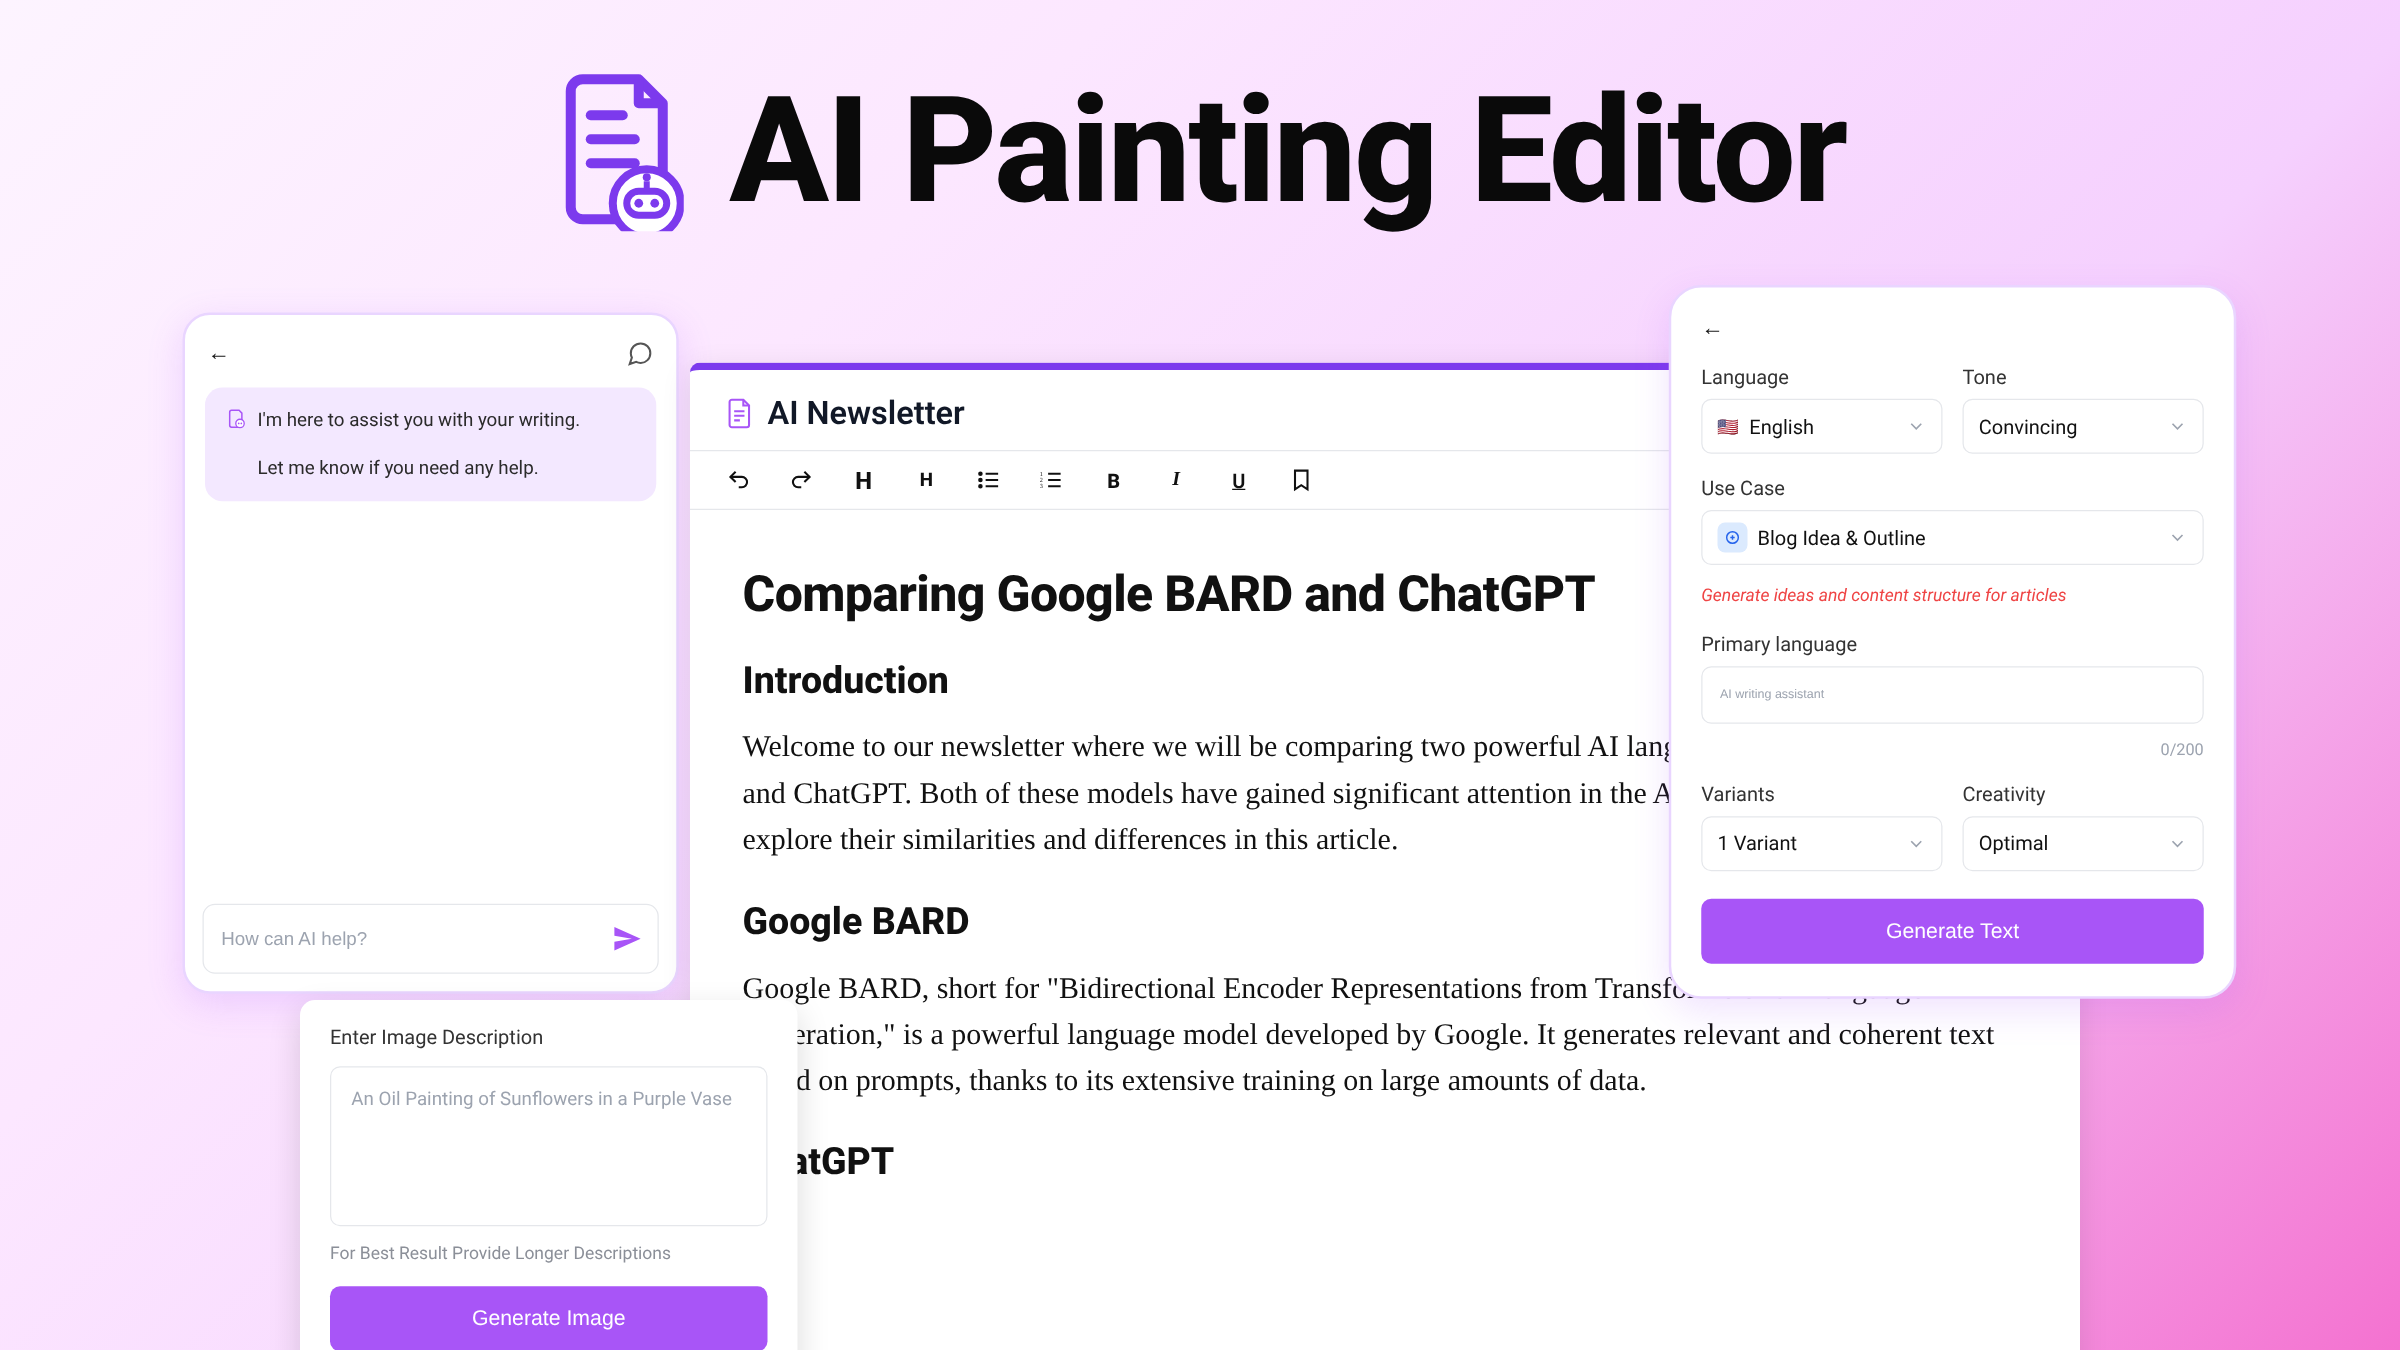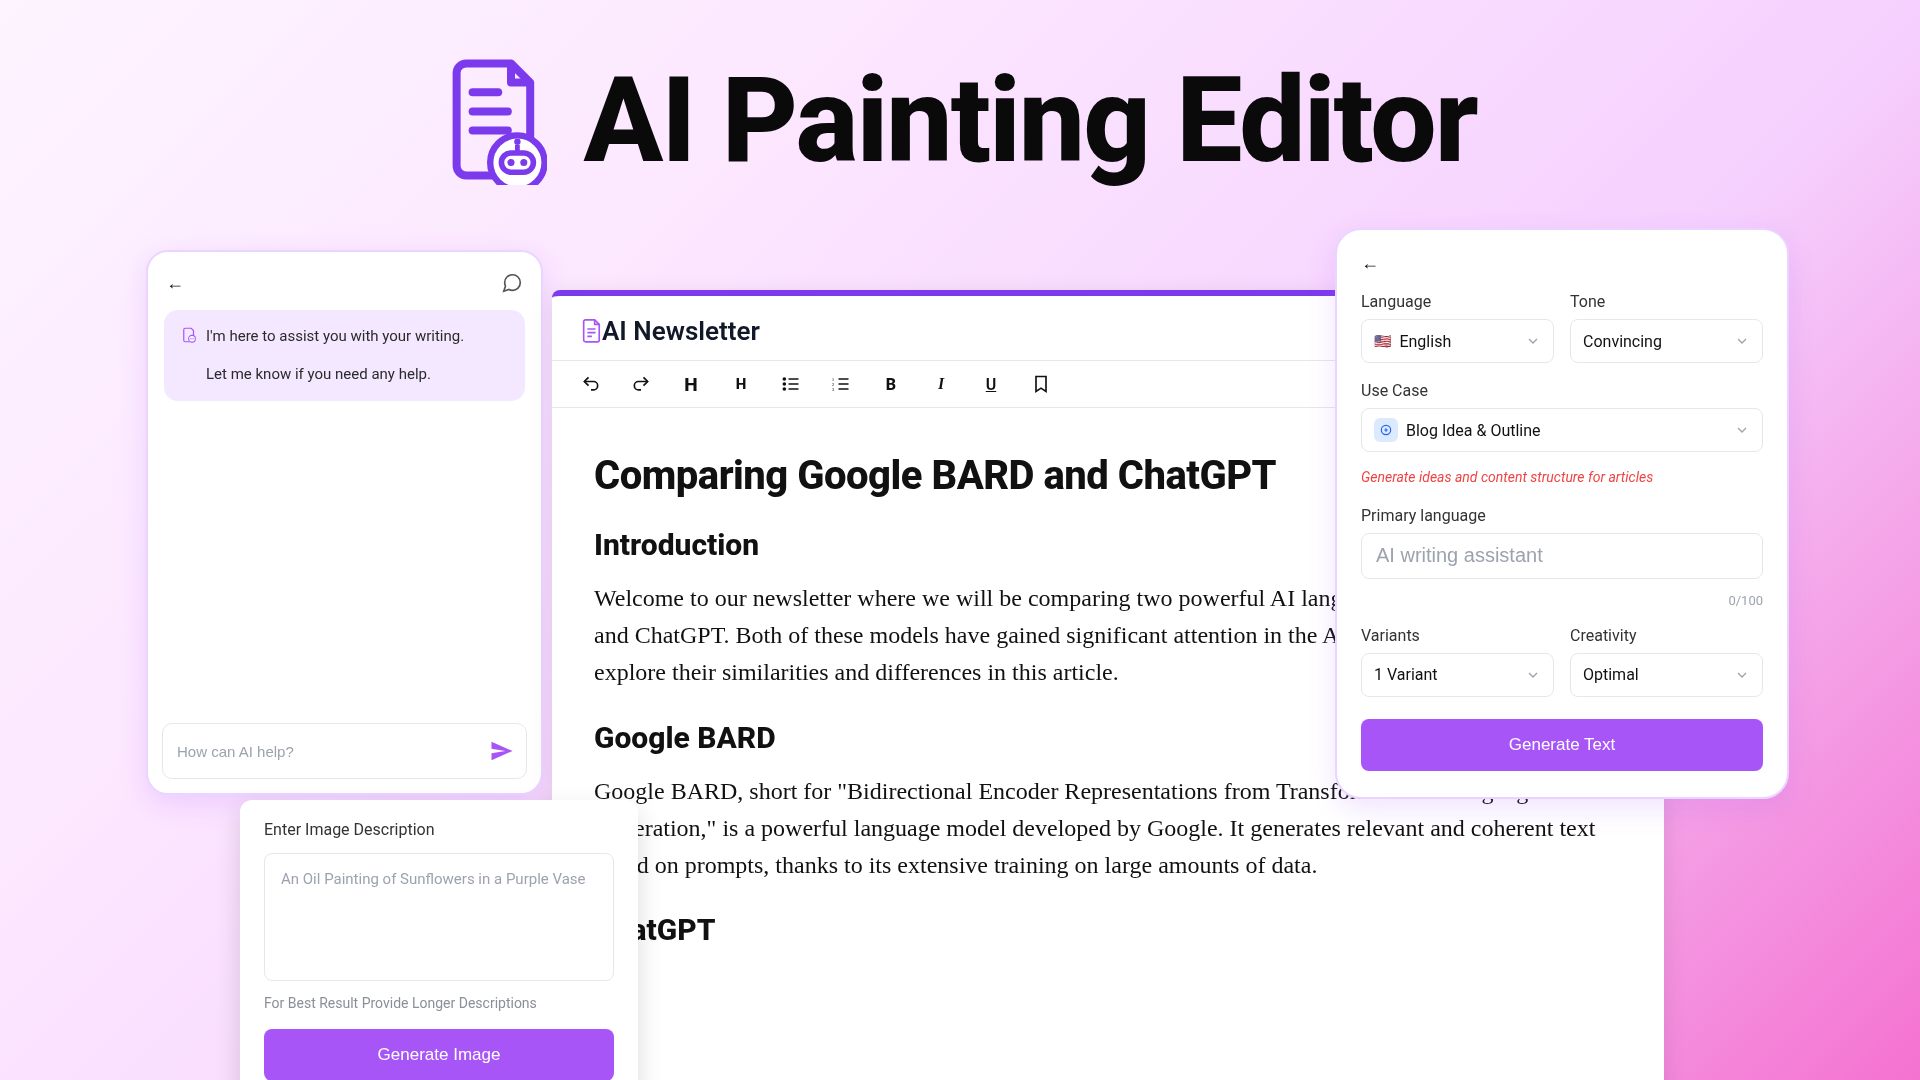--- a/index.html
+++ b/index.html
@@ -42,21 +42,21 @@
 .chat-input::placeholder { color:#9ca3af; }
 .send-btn { width:28px; height:28px; background:none; border:none; cursor:pointer; }
 .send-btn svg { width:100%; height:100%; fill:#a855f7; }
 
 
 .doc-panel {
   position:absolute; left:552px; top:290px; width:1112px; height:880px;
   background:#fff; border-radius:8px; border-top:6px solid #7c3aed;
   box-shadow:0 6px 24px rgba(0,0,0,.10); overflow:hidden;
 }
-.doc-title-row { display:flex; align-items:center; gap:0; padding:20px 28px 14px; border-bottom:1px solid #e5e7eb; }
+.doc-title-row { display:flex; align-items:center; gap:12px; padding:20px 28px 14px; border-bottom:1px solid #e5e7eb; }
 .doc-title-row .doc-icon { width:22px; height:26px; color:#a855f7; }
 .doc-title { font-size:26px; font-weight:600; color:#111827; }
 .toolbar { display:flex; align-items:center; gap:24px; padding:10px 26px; border-bottom:1px solid #e5e7eb; }
 .tb-btn { width:26px; height:26px; display:flex; align-items:center; justify-content:center; color:#111; cursor:pointer; font-family:Georgia, serif; }
 .tb-btn svg { width:20px; height:20px; stroke:#111; }
 .doc-content { padding:26px 42px; font-family: Georgia, "Times New Roman", serif; color:#111; }
 .doc-content h1 { font-size:40px; font-weight:800; margin:18px 0 26px; font-family:-apple-system,Segoe UI,Roboto,sans-serif; letter-spacing:-0.5px;}
 .doc-content h2 { font-size:30px; font-weight:800; margin:28px 0 18px; font-family:-apple-system,Segoe UI,Roboto,sans-serif; }
 .doc-content p  { font-size:24px; line-height:1.55; margin:12px 0 22px; }
 
@@ -98,21 +98,21 @@
 .chev svg { width:100%; height:100%; stroke:#9ca3af; fill:none; }
 .full { width:100%; margin-top:18px; }
 .uc-icon {
   width:24px; height:24px; border-radius:6px; background:#dbeafe;
   display:flex; align-items:center; justify-content:center;
 }
 .uc-icon svg{width:14px;height:14px;stroke:#2563eb;fill:none;}
 .hint { font-size:14px; color:#ef4444; margin-top:8px; line-height:1.4;font-style:italic; }
 .text-input {
   width:100%; height:46px; border:1px solid #e5e7eb; border-radius:8px;
-  padding:10px 14px; font-size:20px; outline:none;
+  padding:10px 14px; font-size:10px; outline:none;
 }
 .text-input::placeholder{color:#9ca3af;}
 .counter { text-align:right; font-size:13px; color:#9ca3af; margin-top:6px; }
 .gen-panel .btn-primary { margin-top:22px; }
 .flag{font-size:14px;}
 </style>
 </head>
 <body>
 
 <div class="hero">
@@ -283,21 +283,21 @@
       <span class="chev"><svg viewBox="0 0 24 24" stroke-width="2">
             <path d="M6 9l6 6 6-6"></path>
           </svg></span>
     </div>
     <div class="hint">Generate ideas and content structure for articles</div>
   </div>
 
   <div class="field full">
     <div class="field-label">Primary language</div>
     <input class="text-input" placeholder="AI writing assistant" style="">
-    <div class="counter">0/100</div>
+    <div class="counter">0/200</div>
   </div>
 
   <div class="row2">
     <div class="field">
       <div class="field-label">Variants</div>
       <div class="select">
         <span>1 Variant</span>
         <span class="chev"><svg viewBox="0 0 24 24" stroke-width="2">
               <path d="M6 9l6 6 6-6"></path>
             </svg></span>

